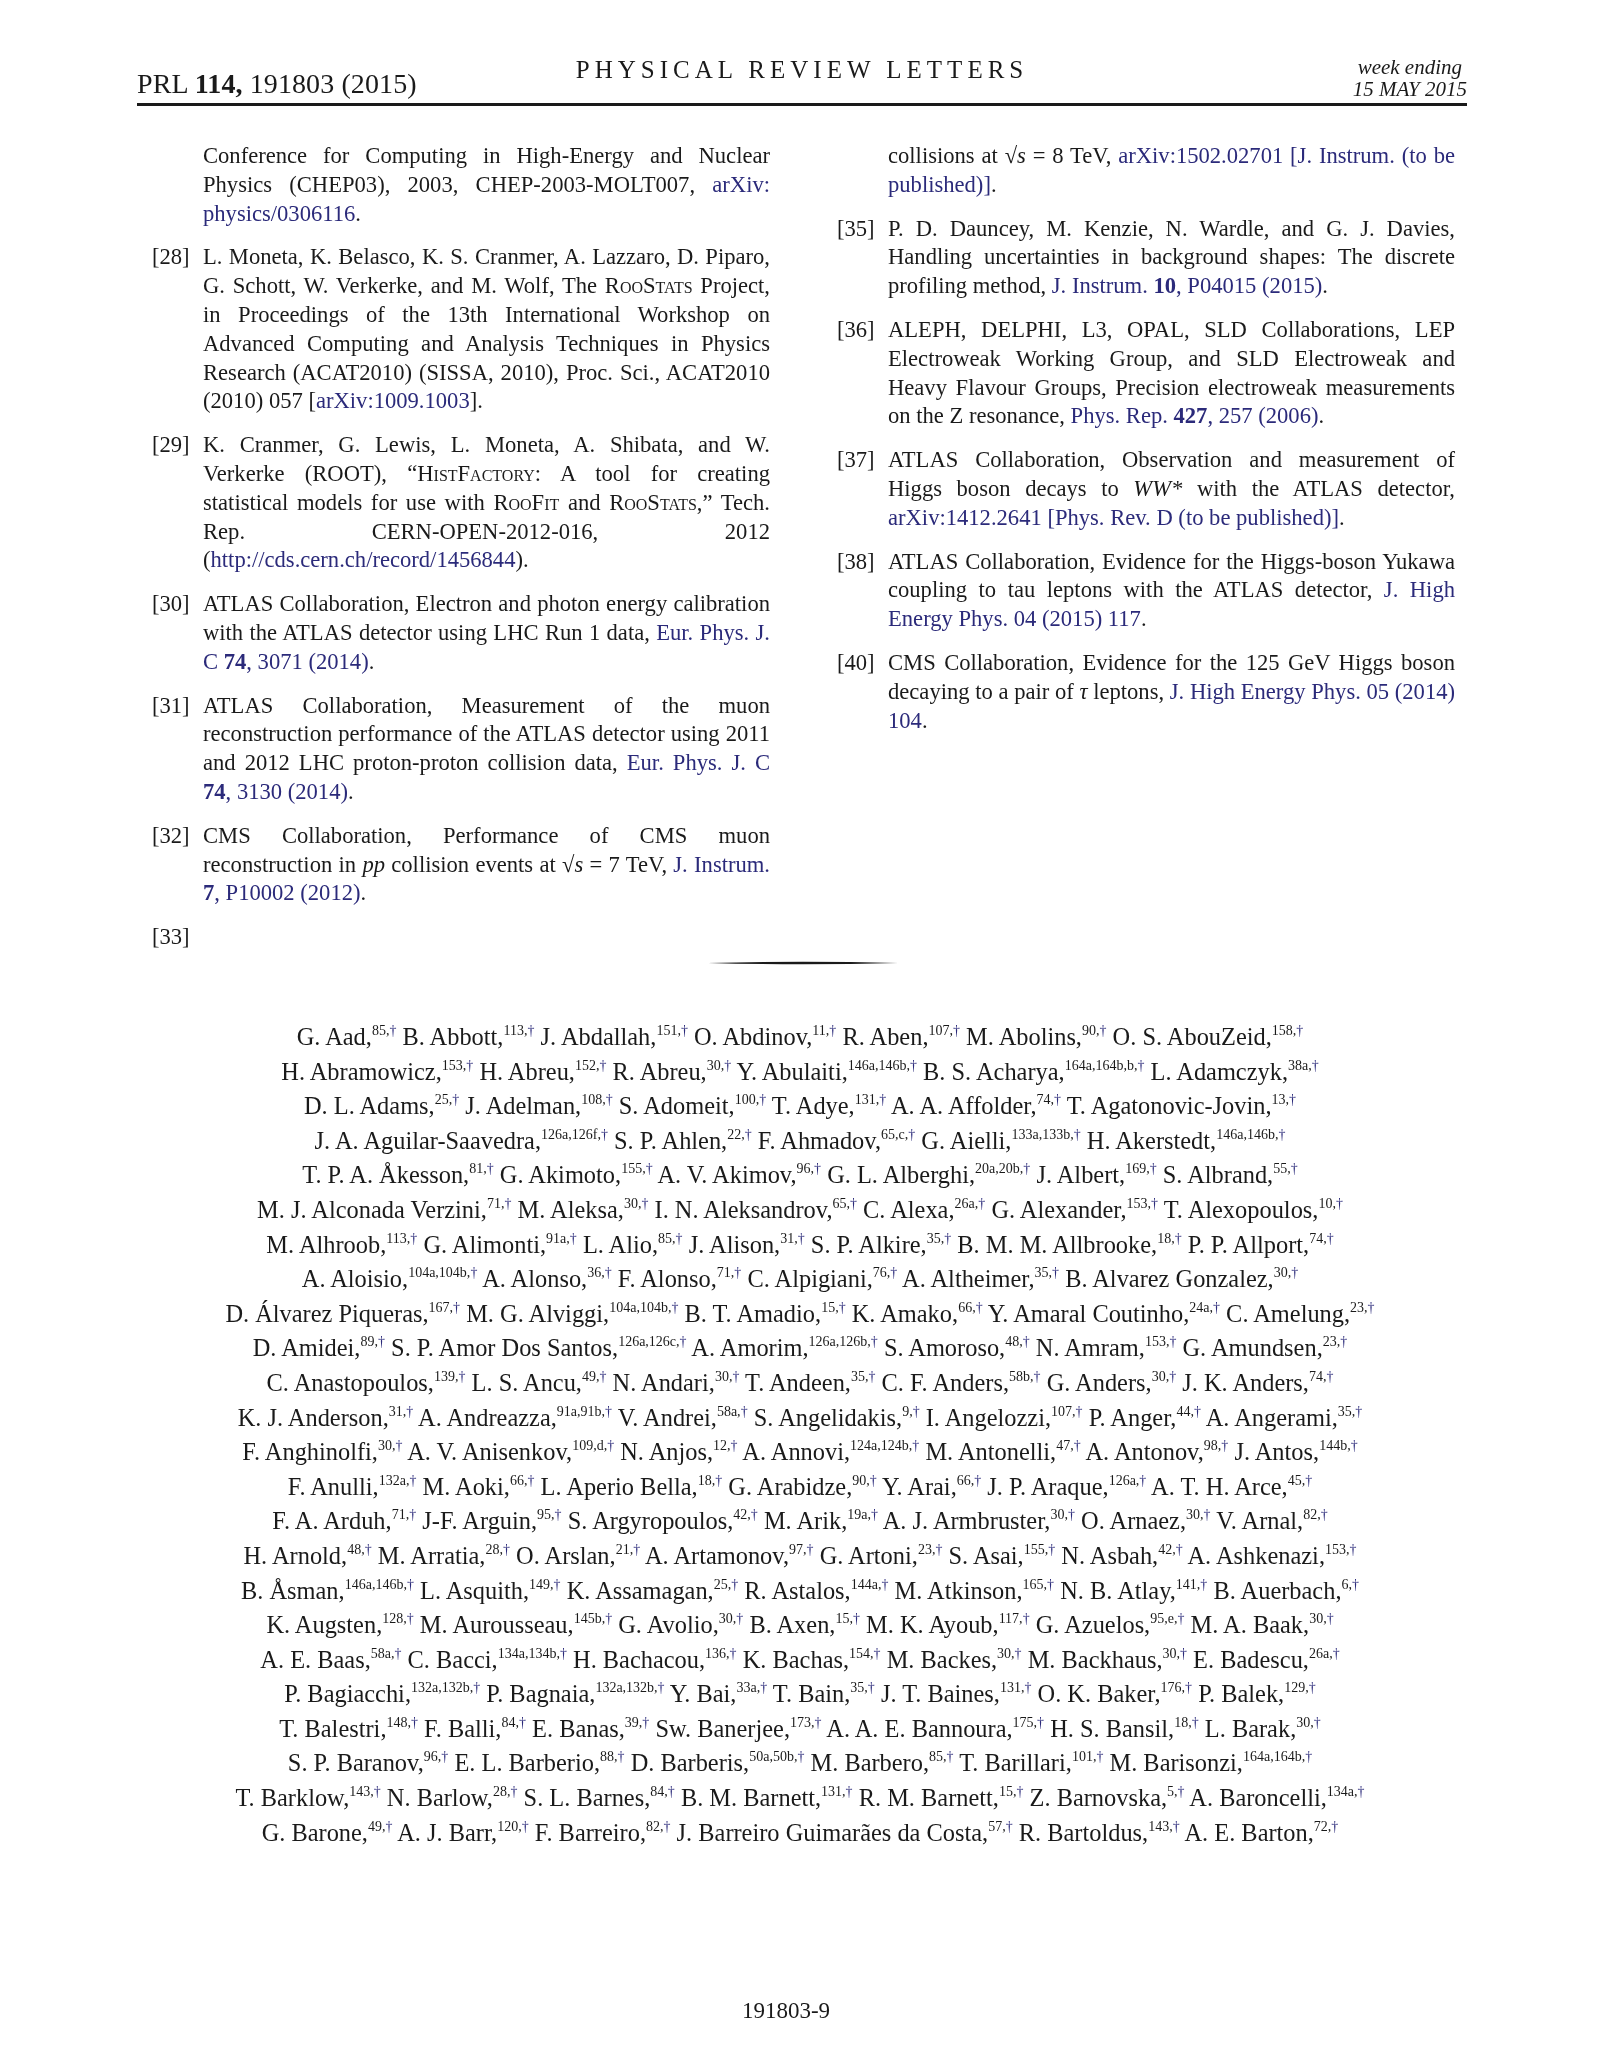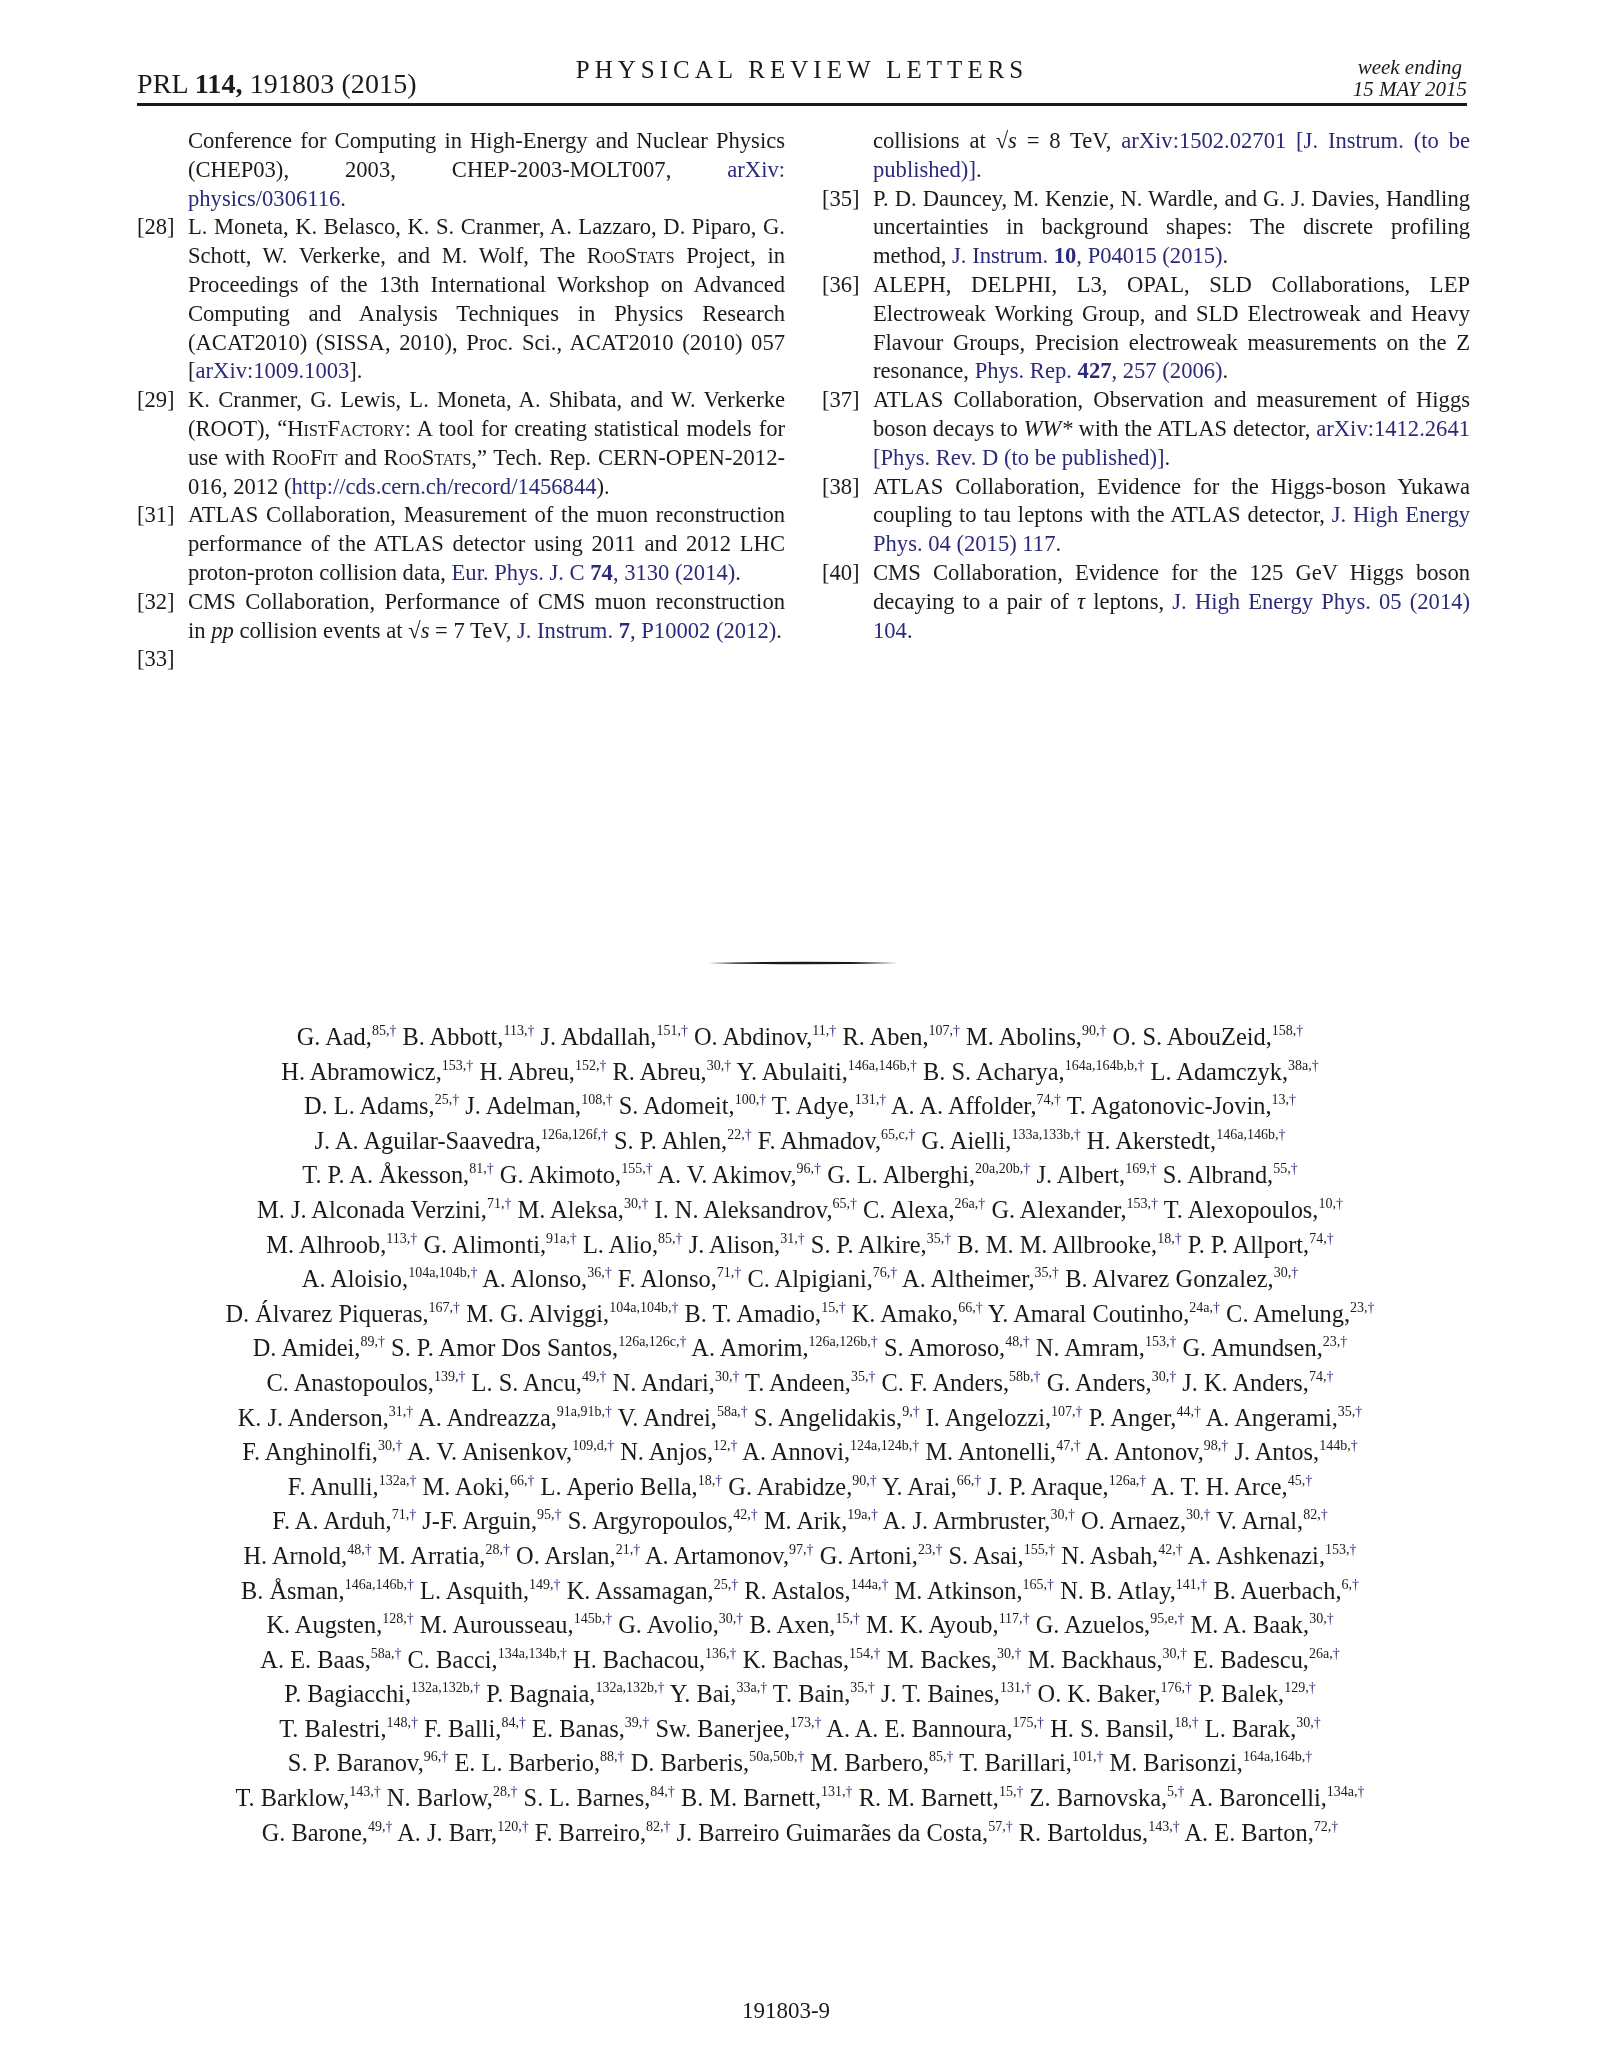--- a/index.html
+++ b/index.html
@@ -10,21 +10,21 @@
   .header { position: absolute; left: 137px; top: 50px; width: 1330px; height: 52px; }
   .hdr-left { position: absolute; left: 0; bottom: 2px; font-size: 28px; letter-spacing: 0.1px; }
   .hdr-left b { font-weight: bold; }
   .hdr-center { position: absolute; left: 0; right: 0; top: 6px; text-align: center; font-size: 25px; letter-spacing: 5px; }
   .hdr-right { position: absolute; right: 0; bottom: 2px; text-align: center; font-size: 21px; line-height: 22px; font-style: italic; }
   .hdr-rule { position: absolute; left: 137px; top: 103px; width: 1330px; height: 3px; background: #1a1a1a; }
 
   .col { position: absolute; top: 127px; font-size: 22.6px; line-height: 28.8px; text-align: justify; }
   .col-left { left: 137px; width: 648px; }
   .col-right { left: 822px; width: 648px; }
-  .ref { position: relative; padding-left: 51px; margin: 0; }
+  .ref { position: relative; padding-left: 51px; margin: 15px; }
   .ref .num { position: absolute; left: 0; top: 0; }
   .link { color: #2b2a7a; }
   .sc { font-variant: small-caps; }
   .it { font-style: italic; }
   .bold { font-weight: bold; font-family: Liberation Serif, serif; }
 
   .separator { position: absolute; left: 708px; top: 961px; width: 190px; height: 4px; }
 
   .authors { position: absolute; left: 110px; top: 1020px; width: 1380px; text-align: center; font-size: 24.4px; line-height: 34.6px; }
   .authors .line { white-space: nowrap; }
@@ -48,20 +48,21 @@
     <div>week ending</div>
     <div>15 MAY 2015</div>
   </div>
 </div>
 <div class="hdr-rule"></div>
 
 <div class="col col-left" id="refs-left">
     <p class="ref"><span class="">Conference for Computing in High-Energy and Nuclear Physics (CHEP03), 2003, CHEP-2003-MOLT007, </span><span class="link">arXiv: physics/0306116</span><span class="">.</span></p>
     <p class="ref"><span class="num">[28]</span><span class="">L. Moneta, K. Belasco, K. S. Cranmer, A. Lazzaro, D. Piparo, G. Schott, W. Verkerke, and M. Wolf, The </span><span class="sc">RooStats</span><span class=""> Project, in Proceedings of the 13th International Workshop on Advanced Computing and Analysis Techniques in Physics Research (ACAT2010) (SISSA, 2010), Proc. Sci., ACAT2010 (2010) 057 [</span><span class="link">arXiv:1009.1003</span><span class="">].</span></p>
     <p class="ref"><span class="num">[29]</span><span class="">K. Cranmer, G. Lewis, L. Moneta, A. Shibata, and W. Verkerke (ROOT), “</span><span class="sc">HistFactory</span><span class="">: A tool for creating statistical models for use with </span><span class="sc">RooFit</span><span class=""> and </span><span class="sc">RooStats</span><span class="">,” Tech. Rep. CERN-OPEN-2012-016, 2012 (</span><span class="link">http://cds.cern.ch/record/1456844</span><span class="">).</span></p>
+    <p class="ref"><span class="num">[30]</span><span class="">ATLAS Collaboration, Electron and photon energy calibration with the ATLAS detector using LHC Run 1 data, </span><span class="link">Eur. Phys. J. C </span><span class="link bold">74</span><span class="link">, 3071 (2014)</span><span class="">.</span></p>
     <p class="ref"><span class="num">[31]</span><span class="">ATLAS Collaboration, Measurement of the muon reconstruction performance of the ATLAS detector using 2011 and 2012 LHC proton-proton collision data, </span><span class="link">Eur. Phys. J. C </span><span class="link bold">74</span><span class="link">, 3130 (2014)</span><span class="">.</span></p>
     <p class="ref"><span class="num">[32]</span><span class="">CMS Collaboration, Performance of CMS muon reconstruction in </span><span class="it">pp</span><span class=""> collision events at √</span><span class="it">s</span><span class=""> = 7 TeV, </span><span class="link">J. Instrum. </span><span class="link bold">7</span><span class="link">, P10002 (2012)</span><span class="">.</span></p>
     <p class="ref"><span class="num">[33]</span></p>
   </div>
 <div class="col col-right" id="refs-right">
     <p class="ref"><span class="">collisions at √</span><span class="it">s</span><span class=""> = 8 TeV, </span><span class="link">arXiv:1502.02701 [J. Instrum. (to be published)]</span><span class="">.</span></p>
     <p class="ref"><span class="num">[35]</span><span class="">P. D. Dauncey, M. Kenzie, N. Wardle, and G. J. Davies, Handling uncertainties in background shapes: The discrete profiling method, </span><span class="link">J. Instrum. </span><span class="link bold">10</span><span class="link">, P04015 (2015)</span><span class="">.</span></p>
     <p class="ref"><span class="num">[36]</span><span class="">ALEPH, DELPHI, L3, OPAL, SLD Collaborations, LEP Electroweak Working Group, and SLD Electroweak and Heavy Flavour Groups, Precision electroweak measurements on the Z resonance, </span><span class="link">Phys. Rep. </span><span class="link bold">427</span><span class="link">, 257 (2006)</span><span class="">.</span></p>
     <p class="ref"><span class="num">[37]</span><span class="">ATLAS Collaboration, Observation and measurement of Higgs boson decays to </span><span class="it">WW*</span><span class=""> with the ATLAS detector, </span><span class="link">arXiv:1412.2641 [Phys. Rev. D (to be published)]</span><span class="">.</span></p>
     <p class="ref"><span class="num">[38]</span><span class="">ATLAS Collaboration, Evidence for the Higgs-boson Yukawa coupling to tau leptons with the ATLAS detector, </span><span class="link">J. High Energy Phys. 04 (2015) 117</span><span class="">.</span></p>

